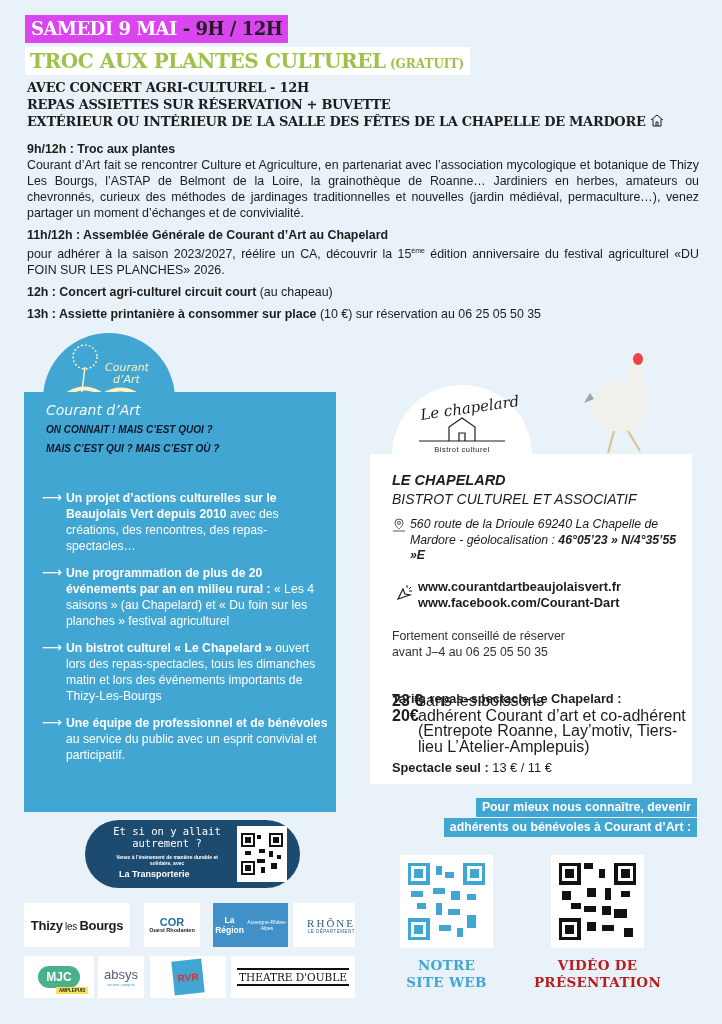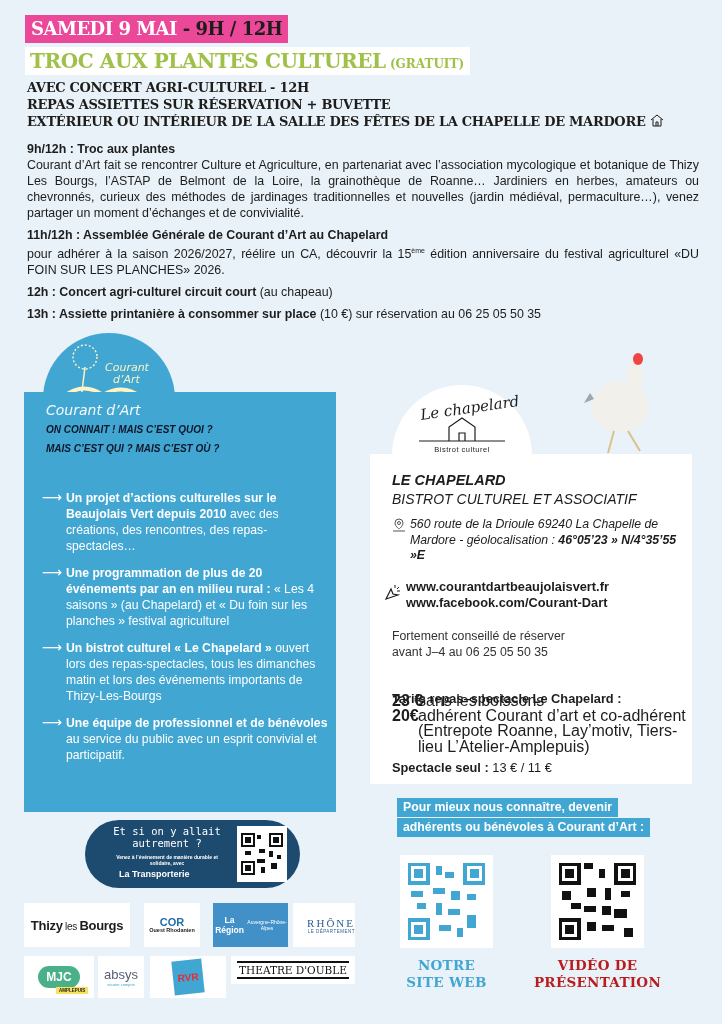--- a/index.html
+++ b/index.html
@@ -7,21 +7,21 @@
   body {
     background: #e9f1f9;
     font-family: "Liberation Sans", sans-serif;
     color: #1d1d1b;
     position: relative;
   }
 
   
   .date-bar {
     position: absolute; left: 25px; top: 15px; height: 28px;
-    background: #ec4899; padding: 3px 6px 0 6px;
+    background: #d946ef; padding: 3px 6px 0 6px;
     font-family: "DejaVu Serif", serif; font-weight: bold; font-size: 18px;
     letter-spacing: -0.5px; white-space: nowrap;
   }
   .date-bar .date { color: #ffffff; }
   .date-bar .time { color: #1d1d1b; }
   .title-bar {
     position: absolute; left: 25px; top: 47px; height: 28px;
     background: #ffffff; padding: 2px 6px 0 5px;
     font-family: "DejaVu Serif", serif; font-weight: bold; white-space: nowrap;
     color: #9fc14a;
@@ -91,50 +91,50 @@
   .rhone .r1 { font-family: "Liberation Serif", serif; font-size: 11px; color: #2c5f91; letter-spacing: 2px; }
   .rhone .r2 { font-size: 4.5px; color: #2c5f91; letter-spacing: .5px; }
   .mjc { left: 24px; top: 956px; width: 70px; height: 42px; }
   .mjc .pill { background: #4ab08a; color: #fff; border-radius: 14px; padding: 4px 8px; font-size: 12px; font-weight: bold; position: relative; }
   .mjc .sub { position: absolute; bottom: 4px; left: 32px; background: #f7e15f; font-size: 4.5px; font-weight: bold; padding: 1px 3px; }
   .absys { left: 98px; top: 956px; width: 46px; height: 42px; flex-direction: column; }
   .absys .a1 { font-size: 13px; color: #555e72; }
   .absys .a2 { font-size: 4px; color: #42a6d2; }
   .rvr { left: 150px; top: 956px; width: 76px; height: 42px; }
   .rvr .tile { width: 30px; height: 34px; background: #42a6d2; color: #e52b36; font-weight: bold; font-size: 10px; display: flex; align-items: center; justify-content: center; transform: rotate(-6deg); }
-  .theatre { left: 231px; top: 956px; width: 124px; height: 28px; }
+  .theatre { left: 231px; top: 956px; width: 124px; height: 42px; }
   .theatre .t { font-family: "DejaVu Serif", serif; font-size: 10.5px; color: #111; border-top: 2px solid #111; border-bottom: 2px solid #111; padding: 1px 2px; }
 
   
   .chap-logo {
     position: absolute; left: 392px; top: 385px; width: 140px; height: 140px;
     border-radius: 50%; background: #ffffff;
   }
   .chap-logo .script { position: absolute; left: 28px; top: 14px; font-family: "DejaVu Serif", serif; font-style: italic; font-size: 15px; color: #1d1d1b; transform: rotate(-8deg); }
   .chap-logo .bc { position: absolute; left: 0; top: 60px; width: 140px; text-align: center; font-size: 7.5px; color: #1d1d1b; letter-spacing: .5px; }
   .chap-logo svg { position: absolute; left: 27px; top: 30px; }
   .hen { position: absolute; left: 580px; top: 345px; width: 80px; height: 115px; }
   .chap-card {
     position: absolute; left: 370px; top: 454px; width: 322px; height: 330px; background: #ffffff;
   }
   .chap-name { position: absolute; left: 22px; top: 18px; font-size: 14.5px; font-weight: bold; font-style: italic; color: #1d1d1b; }
   .chap-sub { position: absolute; left: 22px; top: 37px; font-size: 14px; font-style: italic; color: #1d1d1b; }
   .addr { position: absolute; left: 22px; top: 63px; width: 290px; padding-left: 18px; font-size: 12.3px; line-height: 15.5px; font-style: italic; }
   .addr .pin { position: absolute; left: 0; top: 1px; }
-  .links { position: absolute; left: 14px; top: 125px; padding-left: 22px; font-size: 12.8px; line-height: 15.5px; font-weight: bold; }
+  .links { position: absolute; left: 26px; top: 125px; padding-left: 22px; font-size: 12.8px; line-height: 15.5px; font-weight: bold; }
   .links .cursor { position: absolute; left: 0; top: 4px; }
   .reserve { position: absolute; left: 22px; top: 175px; font-size: 12.3px; line-height: 15.5px; color: #333; }
   .tarifs { position: absolute; left: 22px; top: 216px; font-size: 12.8px; font-weight: bold; margin-top: 21px; }
   .prices { position: absolute; left: 22px; top: 239px; width: 300px; font-size: 16px; line-height: 15.2px; }
   .prices .row { position: relative; padding-left: 26px; }
   .prices .row b { position: absolute; left: 0; top: 0; }
   .spectacle { position: absolute; left: 22px; top: 306px; font-size: 12.8px; }
   .spectacle b { font-weight: bold; }
 
-  .cta { position: absolute; left: 397px; top: 797px; width: 300px; text-align: left; }
+  .cta { position: absolute; left: 397px; top: 797px; width: 300px; text-align: right; }
   .cta span { display: inline-block; background: #42a6d2; color: #fff; font-weight: bold; font-size: 12.3px; line-height: 19px; padding: 0 6px; }
   .qr-box { position: absolute; background: #ffffff; width: 93px; height: 93px; padding: 8px; }
   .qr1 { left: 400px; top: 855px; }
   .qr2 { left: 551px; top: 855px; }
   .qr-cap { position: absolute; text-align: center; font-family: "DejaVu Serif", serif; font-weight: bold; font-size: 13.5px; line-height: 17px; letter-spacing: .3px; }
   .cap1 { left: 400px; top: 957px; width: 93px; color: #42a6d2; }
   .cap2 { left: 525px; top: 957px; width: 145px; color: #b91c1c; }
 </style>
 </head>
 <body>
@@ -153,21 +153,21 @@
       </svg></div>
 </div>
 
 <div class="program">
   <p>
     <b>9h/12h :</b><b> Troc aux plantes</b><br>
     <span>Courant d’Art fait se rencontrer Culture et Agriculture, en partenariat avec l’association mycologique et botanique de Thizy Les Bourgs, l’ASTAP de Belmont de la Loire, la grainothèque de Roanne… Jardiniers en herbes, amateurs ou chevronnés, curieux des méthodes de jardinages traditionnelles et nouvelles (jardin médiéval, permaculture…), venez partager un moment d’échanges et de convivialité.</span>
   </p>
   <p>
     <b>11h/12h :</b><b> Assemblée Générale de Courant d’Art au Chapelard</b><br>
-    <span>pour adhérer à la saison 2026/2027, réélire un CA, découvrir la 15</span><sup>ème</sup><span> édition anniversaire du festival agriculturel «DU FOIN SUR LES PLANCHES» 2026.</span>
+    <span>pour adhérer à la saison 2023/2027, réélire un CA, découvrir la 15</span><sup>ème</sup><span> édition anniversaire du festival agriculturel «DU FOIN SUR LES PLANCHES» 2026.</span>
   </p>
   <p>
     <b>12h :</b><b> Concert agri-culturel circuit court</b><span> (au chapeau)</span>
   </p>
   <p>
     <b>13h :</b><b> Assiette printanière à consommer sur place</b><span> (10 €) sur réservation au 06 25 05 50 35</span>
   </p>
 </div>
 
 <div class="ca-logo">

